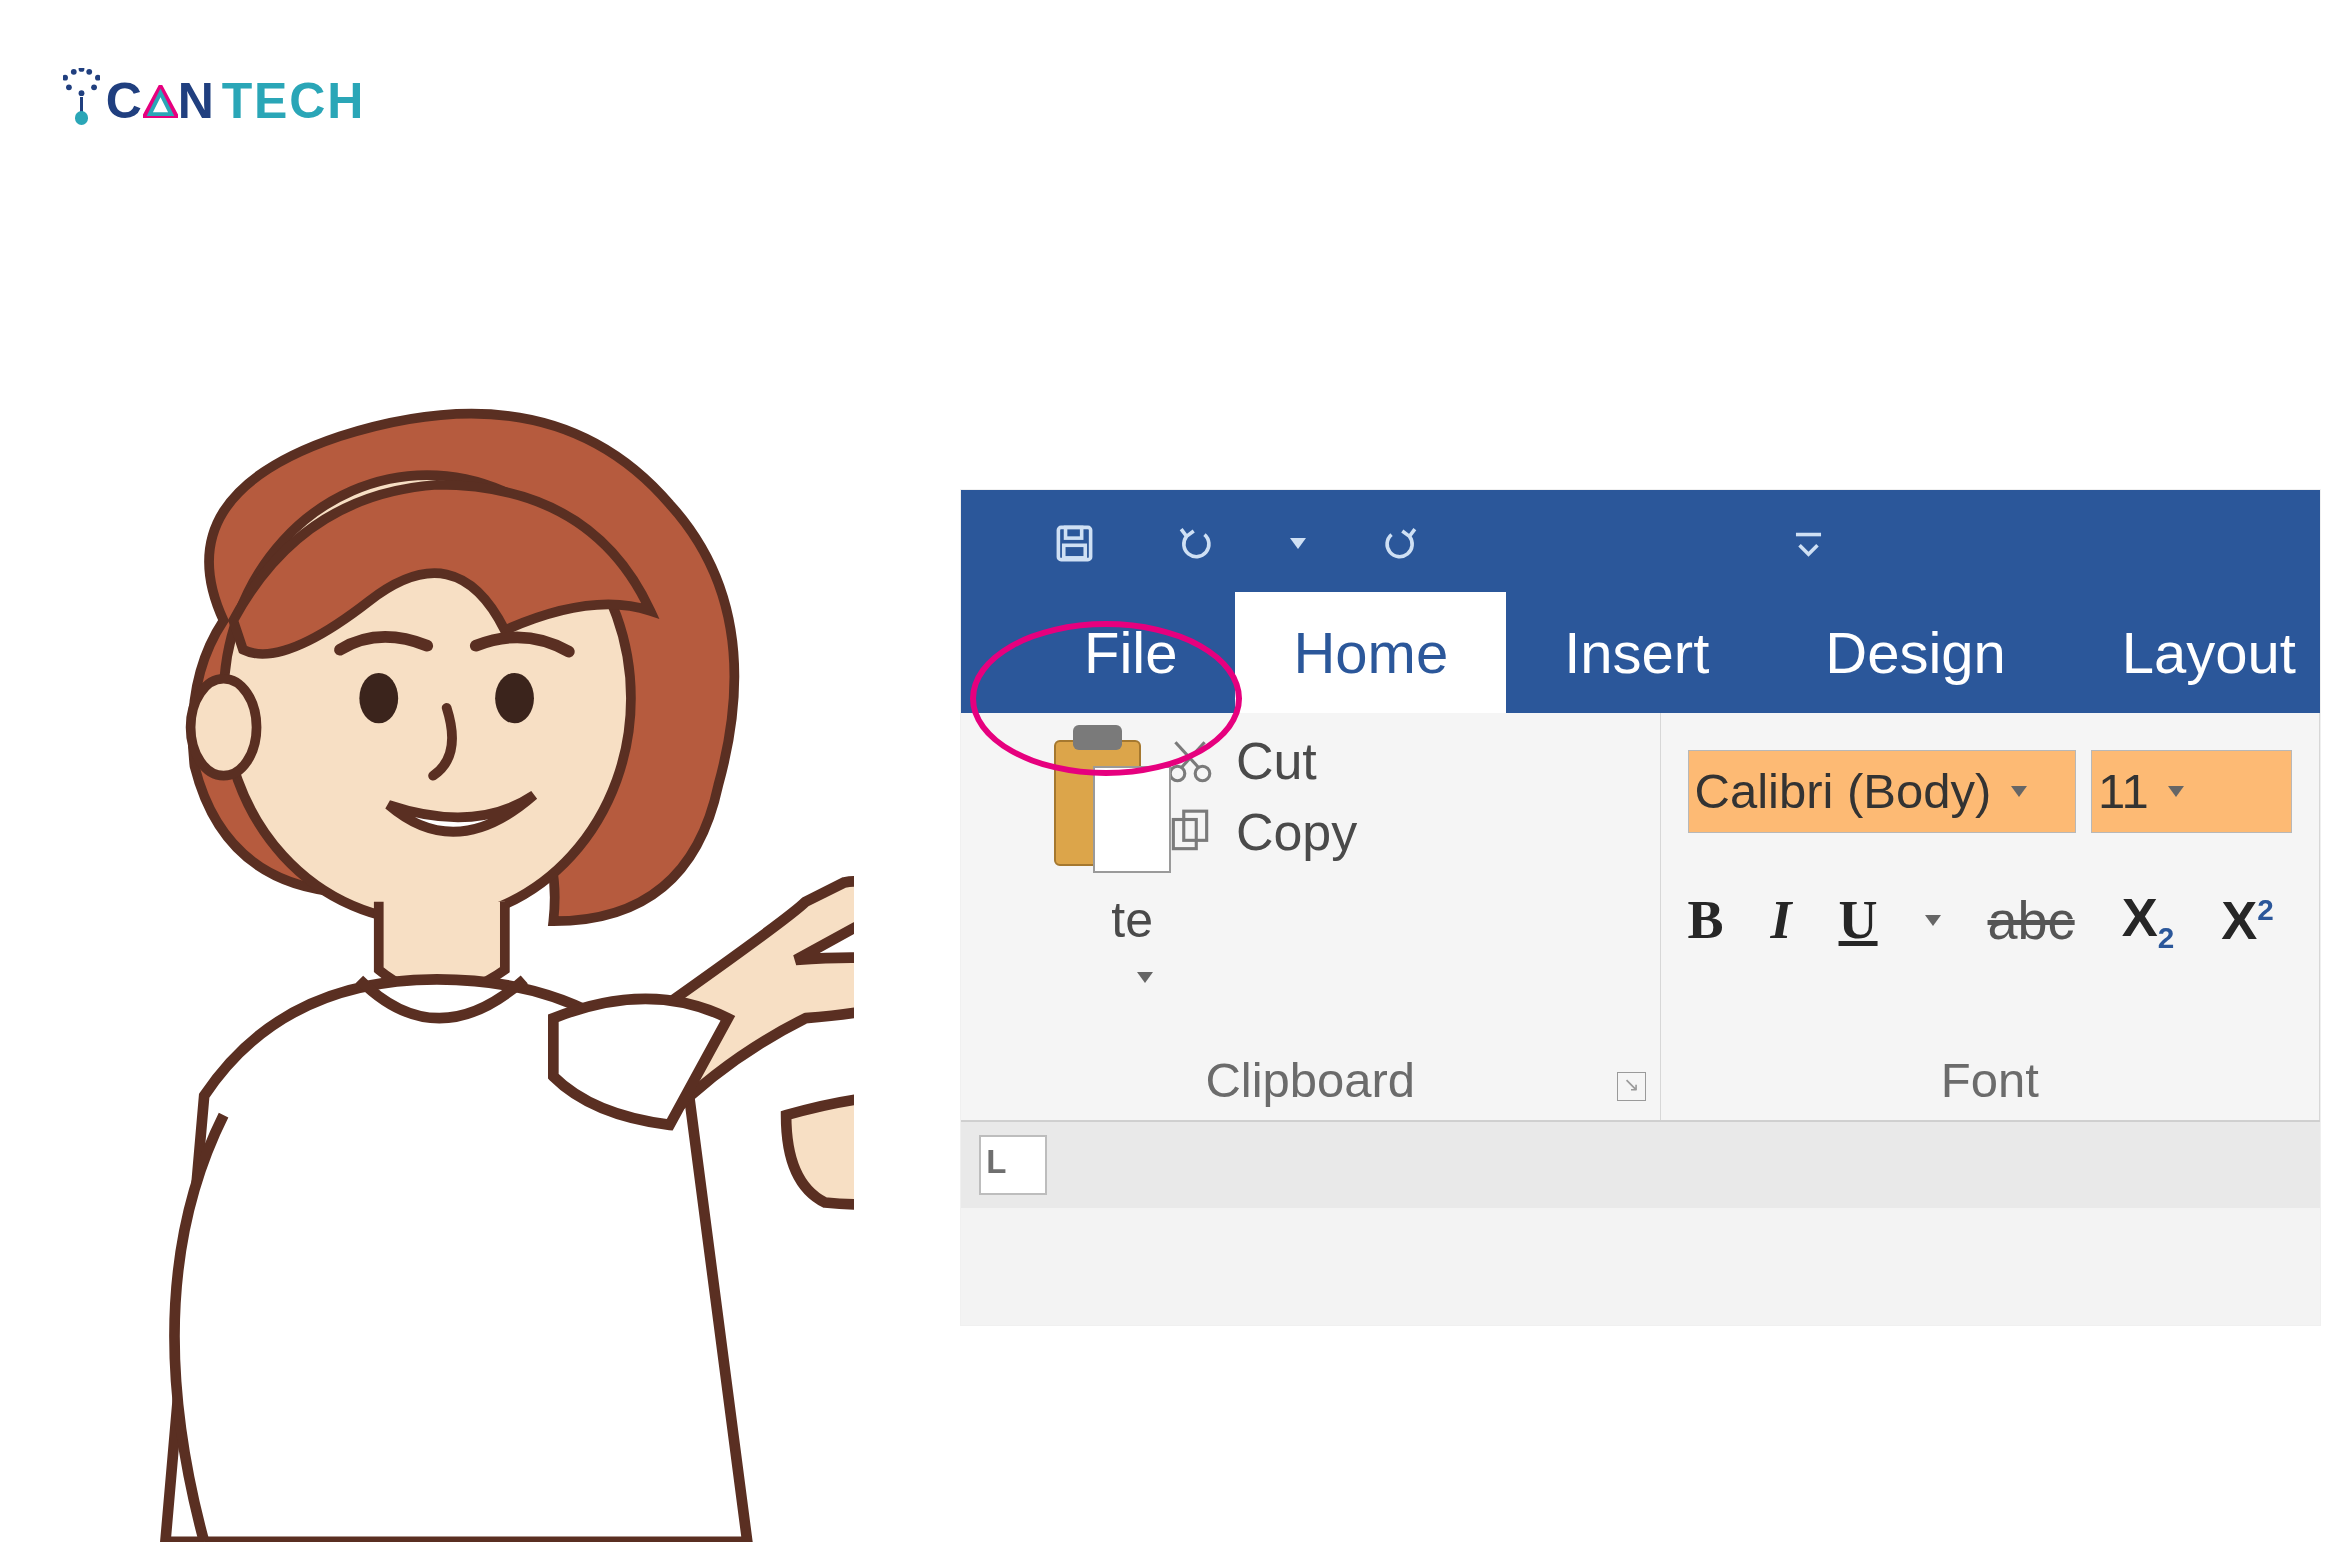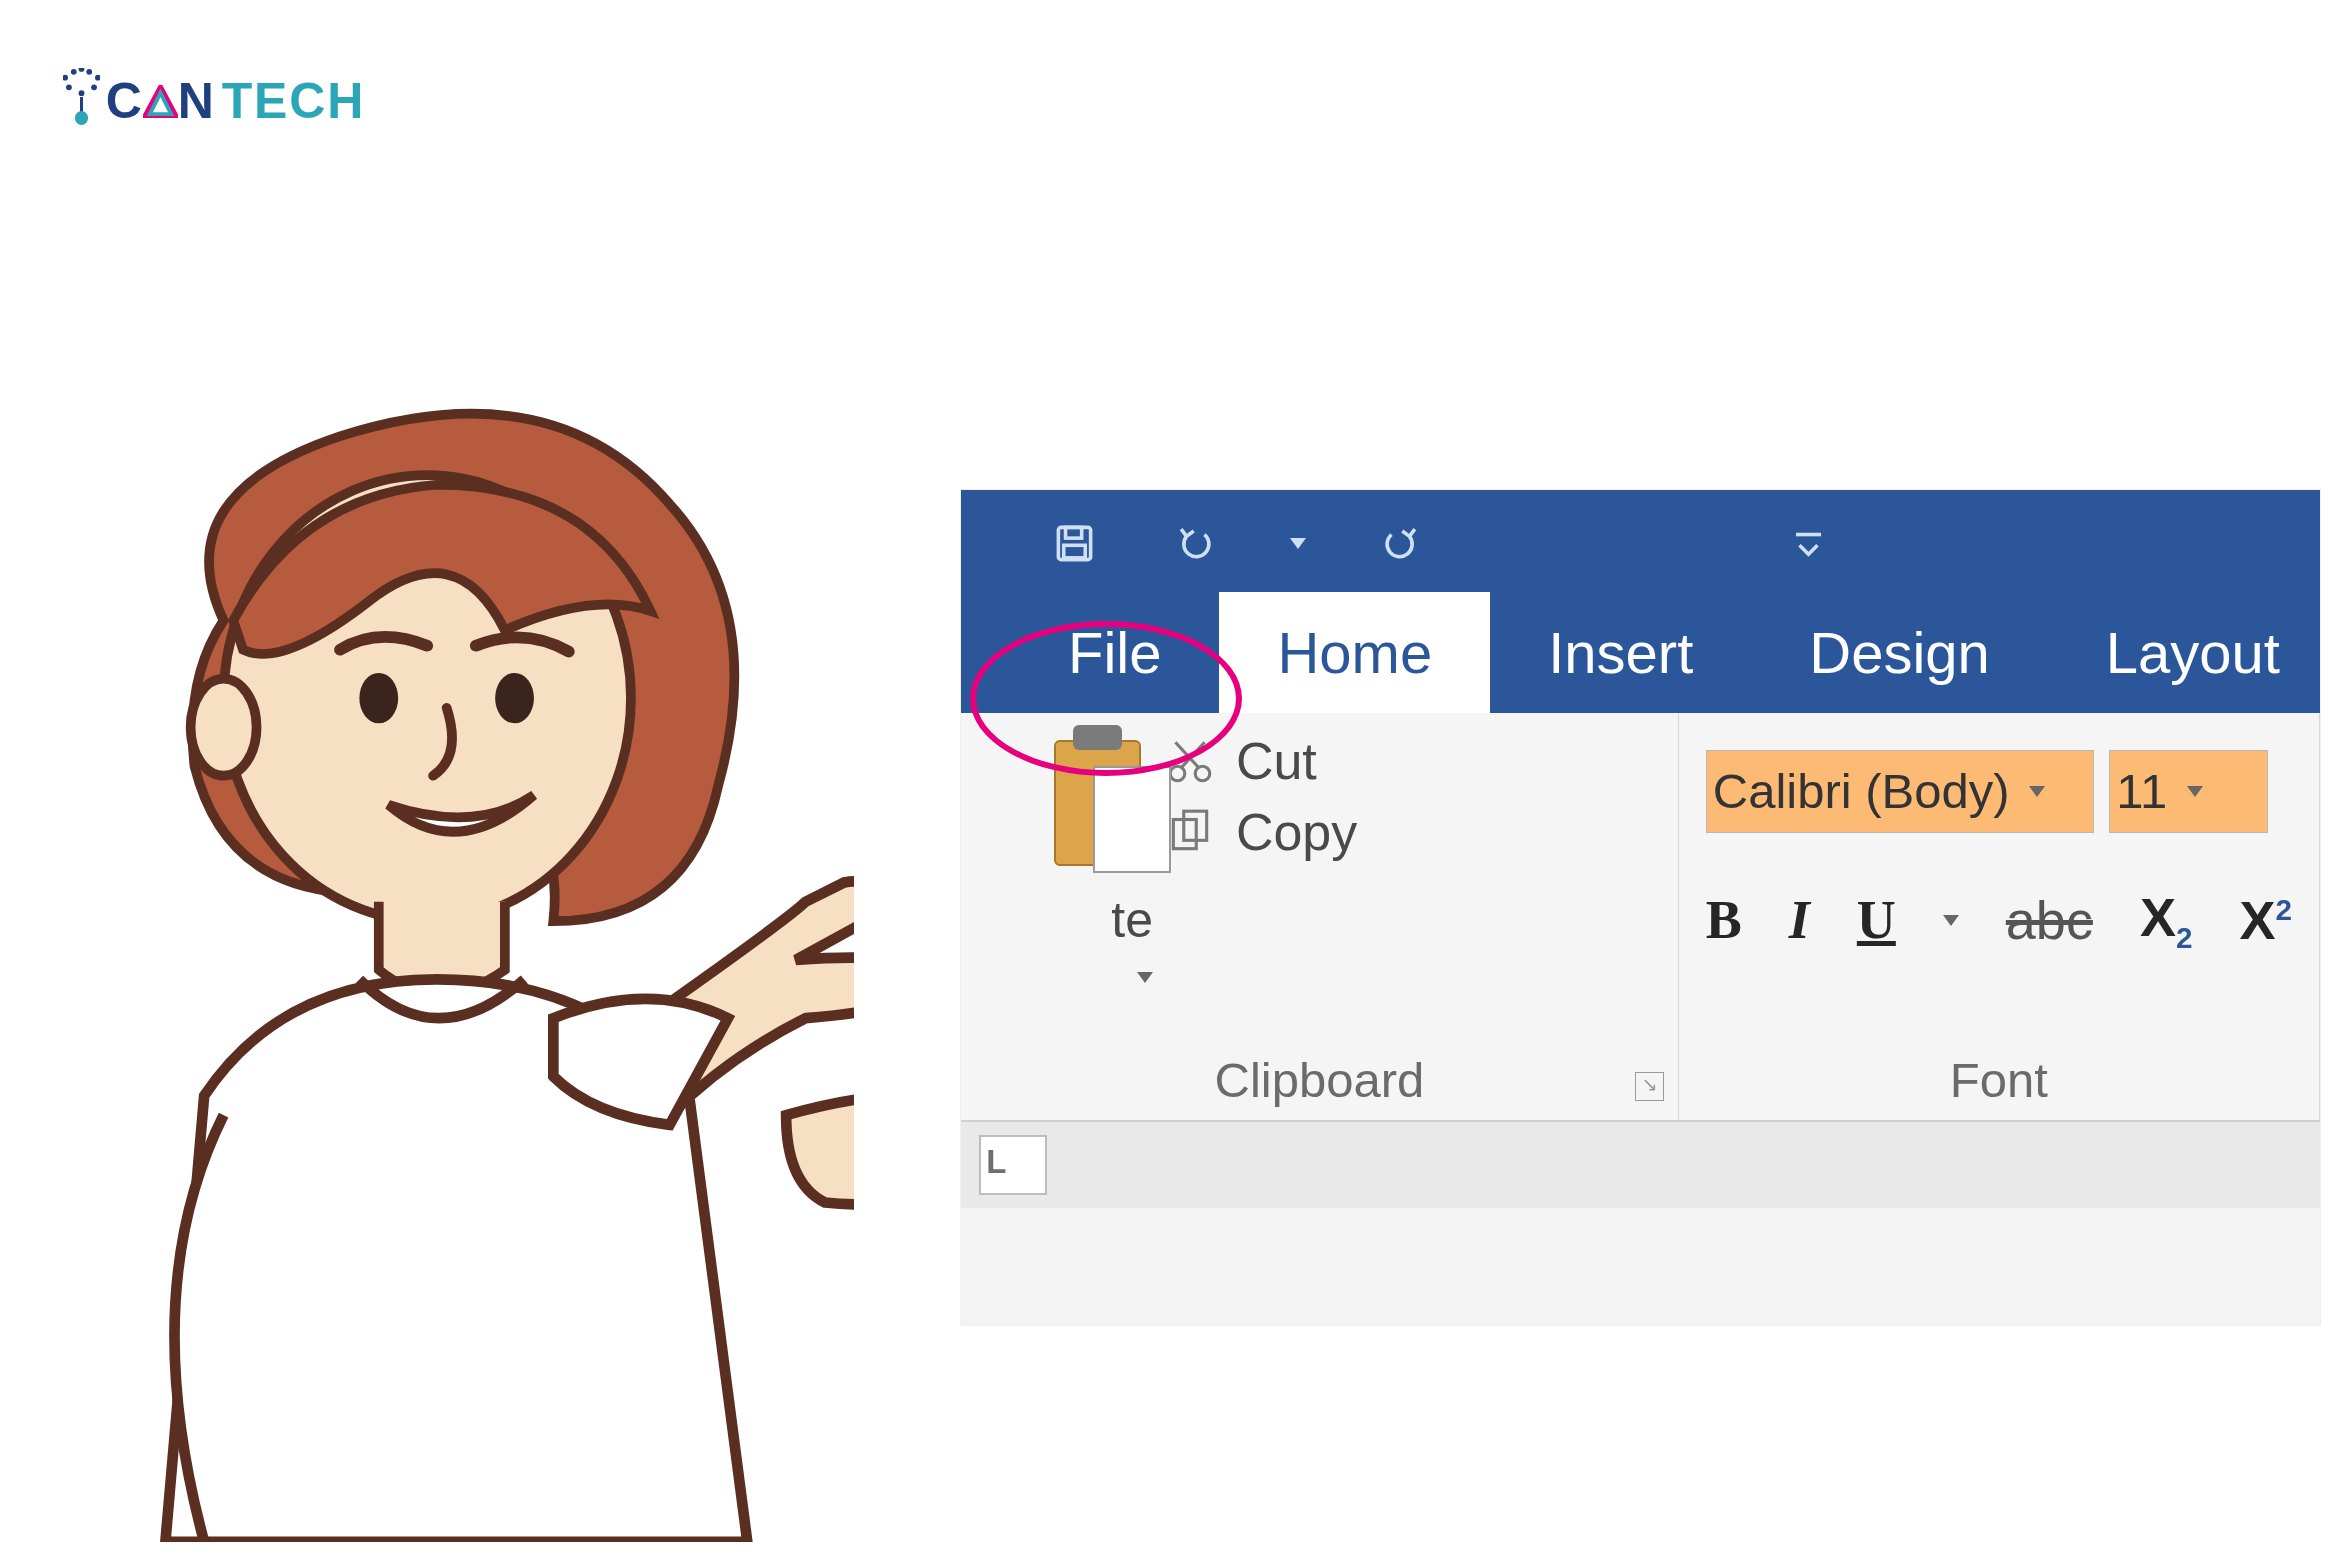--- a/index.html
+++ b/index.html
@@ -20,21 +20,21 @@
 
   
   .char{position:absolute;left:49px;top:378px;width:805px;height:1164px}
   .char svg{width:100%;height:100%}
 
   
   .word-ui{position:absolute;left:961px;top:490px;width:1359px;height:835px;background:#f3f3f3;box-shadow:0 0 0 1px rgba(0,0,0,.06);filter:blur(0.3px)}
   .titlebar{height:107px;background:#2b579a;display:flex;align-items:center;gap:68px;padding-left:87px}
   .qat-btn{width:53px;height:53px;display:flex;align-items:center;justify-content:center;color:#cfe0f4}
   .qat-btn svg{width:43px;height:43px;stroke:#cfe0f4;fill:none;stroke-width:4}
-  .tabs{height:116px;background:#2b579a;display:flex;align-items:flex-end;padding-left:49px;gap:0}
+  .tabs{height:116px;background:#2b579a;display:flex;align-items:flex-end;padding-left:65px;gap:0}
   .tab{padding:27px 58px;color:#ffffff;font-size:58px;font-weight:400;cursor:pointer;position:relative}
   .tab.active{background:#ffffff;color:#2b579a}
   .file-highlight{position:absolute;left:970px;top:621px;width:272px;height:155px;border:6.8px solid #e6007e;border-radius:50%;pointer-events:none}
 
   .ribbon{display:flex;height:408px;background:#f5f5f5;border-bottom:1px solid #d0d0d0}
   .group{border-right:1.9px solid #d7d7d7;padding:17.5px 27px 0 27px;display:flex;flex-direction:column;position:relative}
   .group-label{position:absolute;bottom:11.6px;left:0;right:0;text-align:center;color:#6b6b6b;font-size:49px}
   .dlg-launch{position:absolute;right:13.6px;bottom:19.4px;width:29px;height:29px;border:1.9px solid #9a9a9a;color:#9a9a9a;font-size:19.4px;line-height:23px;text-align:center}
 
   
@@ -50,21 +50,21 @@
   .cmd svg{width:50px;height:50px;stroke:#7a7a7a;fill:none;stroke-width:3}
   .cmd.fp svg{fill:#d8a54a;stroke:#a5782f}
   .clip-row{display:flex}
 
   
   .fontg{flex:1}
   .font-top{display:flex;gap:15.5px;margin-top:19.4px}
   .combo{background:#fdba74;border:1.9px solid #b8b8b8;height:83px;display:flex;align-items:center;padding:0 6px;font-size:49px;color:#333}
   .combo .car{margin-left:19.4px;color:#666}
   .combo.name{width:388px}
-  .combo.size{width:159px}
+  .combo.size{width:201px}
   .font-bottom{display:flex;align-items:center;gap:47px;margin-top:53px;font-size:54px;color:#262626}
   .fb{font-family:"Times New Roman",serif}
   .b{font-weight:900}
   .i{font-style:italic;font-family:"Times New Roman",serif;font-weight:600}
   .u{text-decoration:underline;font-weight:700}
   .strike{text-decoration:line-through;color:#555}
   .sub,.sup{font-weight:700}
   .sub sub,.sup sup{color:#2b579a;font-size:.55em}
 
   .ruler{height:87px;background:#e9e9e9;border-top:1px solid #cfcfcf;display:flex;align-items:center;padding-left:17.5px}

